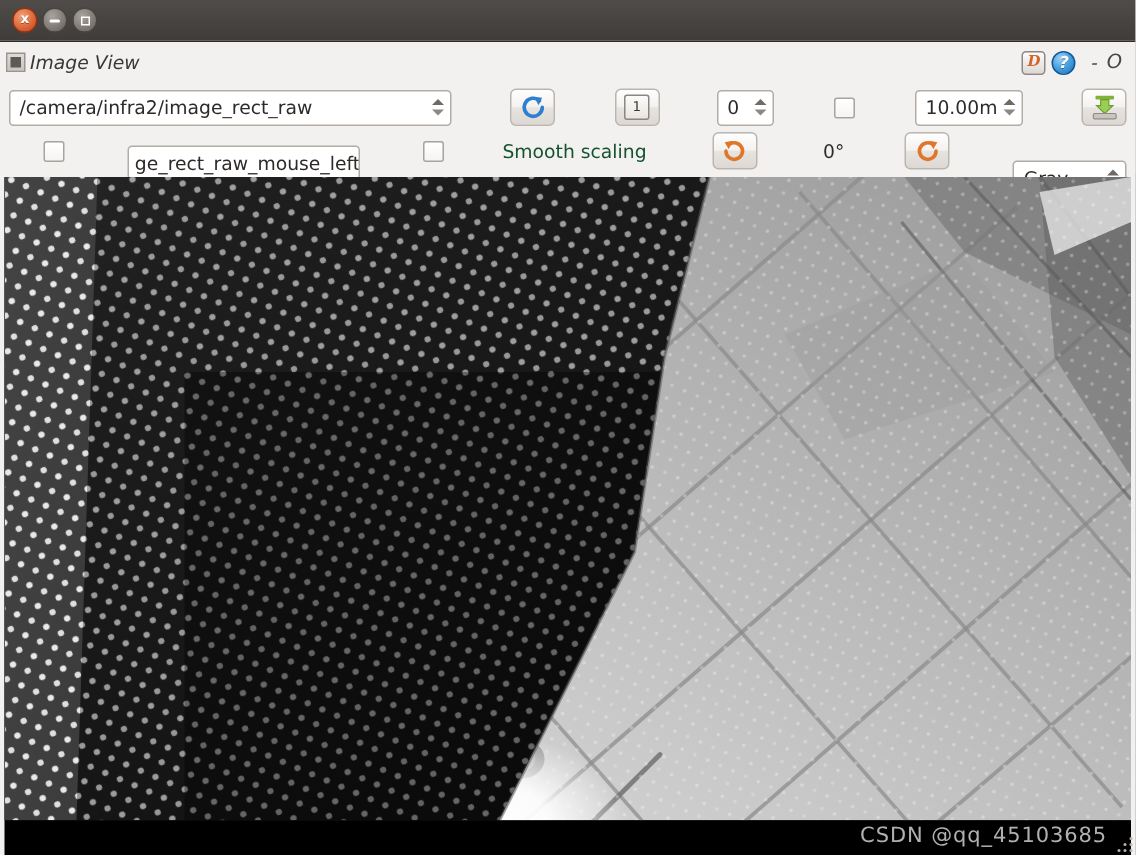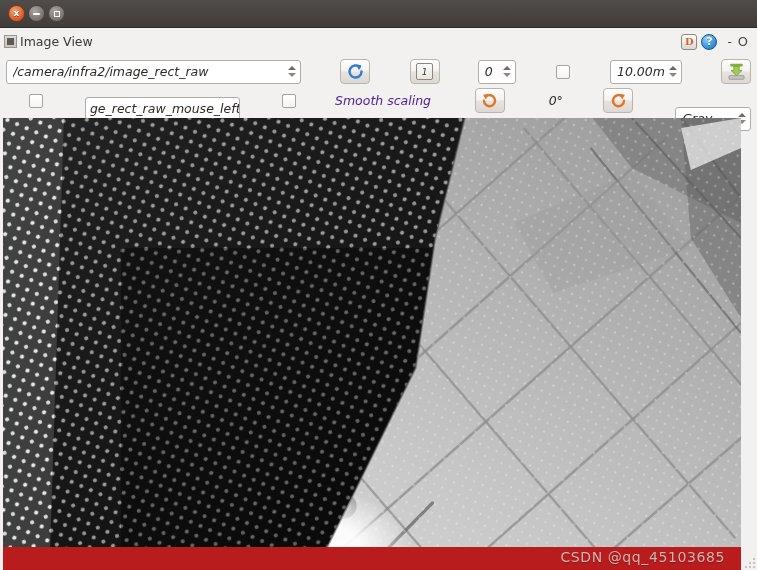--- a/index.html
+++ b/index.html
@@ -100,20 +100,21 @@
   
   .panelhdr {
     height: 27px;
     min-height: 27px;
     background: #f2f1f0;
     display: flex;
     align-items: center;
     padding: 0 7px 0 4px;
     box-sizing: border-box;
     position: relative;
+    font-style: italic;
   }
   .panel-icon {
     width: 13px;
     height: 13px;
     margin-right: 3px;
     border: 1px solid #9a948e;
     background: linear-gradient(to bottom, #dedad6, #c9c4bf);
     box-sizing: border-box;
     position: relative;
     flex: none;
@@ -178,21 +179,20 @@
   .toolbar {
     background: #f2f1f0;
     padding: 3px 6px 2px 6px;
     box-sizing: border-box;
   }
   .trow {
     display: flex;
     align-items: center;
     height: 27px;
     gap: 16px;
-    font-style: italic;
   }
   .trow + .trow { margin-top: 2px; }
 
   
   .combo {
     height: 24px;
     background: #ffffff;
     border: 1px solid #b2aca6;
     border-radius: 3px;
     display: flex;
@@ -283,34 +283,34 @@
     width: 14px;
     height: 14px;
     background: linear-gradient(to bottom, #ffffff, #f6f4f2);
     border: 1px solid #a9a39d;
     border-radius: 2px;
     box-sizing: border-box;
     flex: none;
   }
   .cblabel {
     font-size: 12.5px;
-    color: #4c1d95;
+    color: #14532d;
     white-space: nowrap;
   }
   .deg {
     font-size: 12.5px;
     color: #2d2a28;
     white-space: nowrap;
   }
 
   
   .imgwrap {
     flex: 1;
-    margin: 2px 16px 0 3px;
-    background: #b91c1c;
+    margin: 2px 3px 0 3px;
+    background: #000000;
     position: relative;
     overflow: hidden;
   }
   .imgcanvas {
     position: absolute;
     left: 0;
     top: 0;
     width: 100%;
     height: 429px;
     overflow: hidden;

